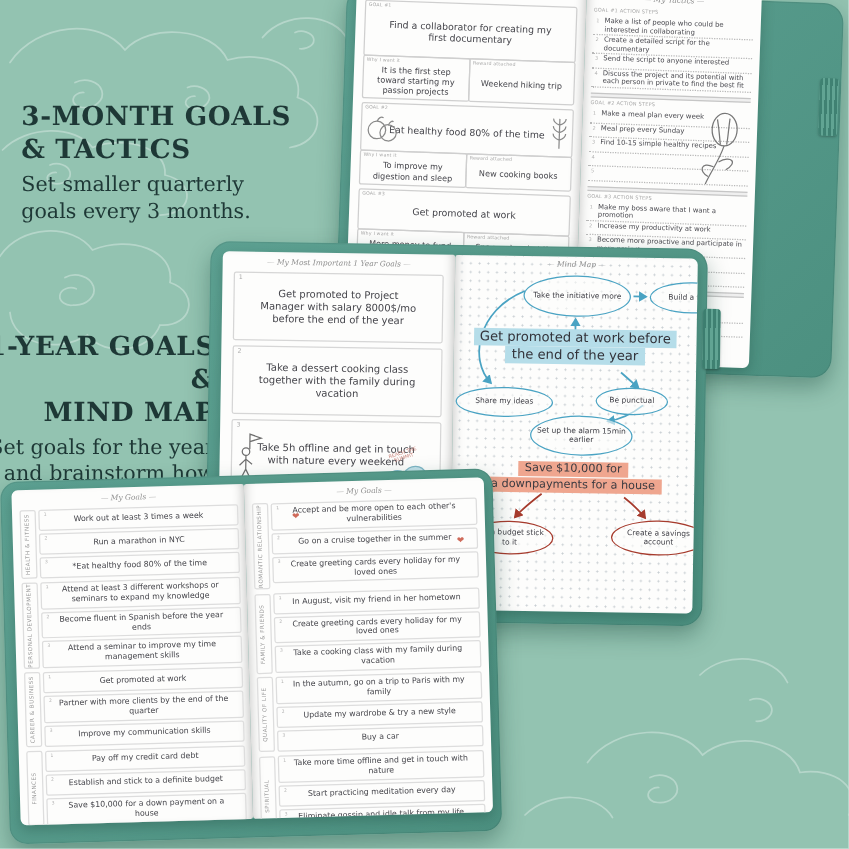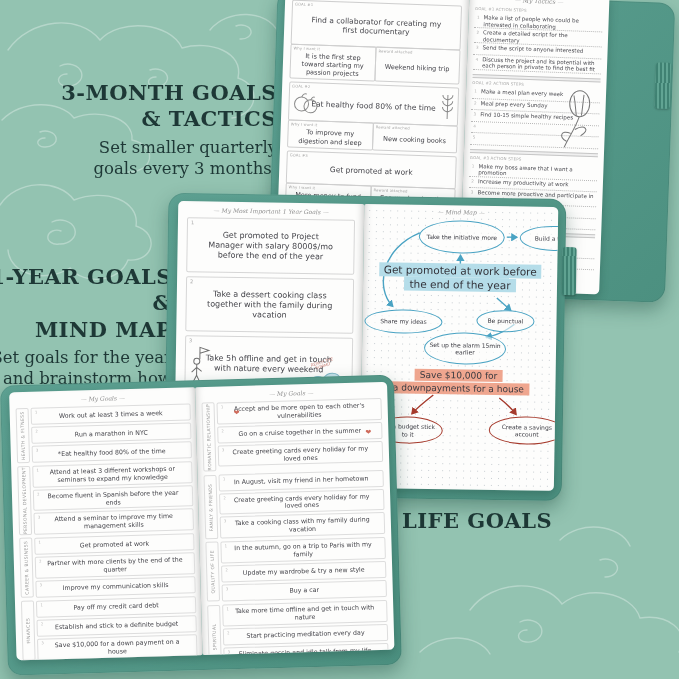--- a/index.html
+++ b/index.html
@@ -4,21 +4,21 @@
 <style>
   html,body{margin:0;padding:0;}
   #canvas{position:relative;width:679px;height:679px;overflow:hidden;
     background:#93c3b1;font-family:"DejaVu Sans",sans-serif;}
   .clouds{position:absolute;inset:0;pointer-events:none;}
 
   
   .mlabel{position:absolute;color:#1e3836;font-family:"DejaVu Serif",serif;}
   .mlabel h2{margin:0;font-size:21px;font-weight:600;letter-spacing:.5px;line-height:1.25;white-space:pre-line;}
   .mlabel p{margin:4px 0 0 0;font-size:16.5px;line-height:1.3;white-space:pre-line;}
-  #label-3m{right:402px;top:80px;text-align:right;width:260px;}
+  #label-3m{right:402px;top:80px;text-align:left;width:260px;}
   #label-1y{right:507px;top:264px;text-align:right;width:200px;}
   #label-life{left:402px;top:508px;text-align:left;width:240px;}
 
   
   .spread{position:absolute;}
   .cover{position:absolute;background:linear-gradient(135deg,#5ca violet,#4f9383);
     background:linear-gradient(135deg,#5da192,#4c9080);border-radius:16px;
     box-shadow:0 8px 18px rgba(15,60,48,.35), inset 0 0 0 1px rgba(0,0,0,.07);}
   .band{position:absolute;border-radius:3px;
     background:repeating-linear-gradient(90deg,#3f8172 0 2px,#61a493 2px 4px);
@@ -136,21 +136,20 @@
 goals every 3 months.</p>
   </div>
   <div class="mlabel" id="label-1y">
     <h2>1-YEAR GOALS &amp;
 MIND MAP</h2>
     <p>Set goals for the year
 and brainstorm how
 to achieve them.</p>
   </div>
   <div class="mlabel" id="label-life">
-    <h2>LIFE GOALS</h2>
   </div>
 
   <div class="spread" id="spread3m">
     <div class="cover"></div>
     <div class="band"></div>
     <div class="pages">
       <div class="page l">
         <div class="phead">My 3-Month Goals</div>
 
         <div class="gblock">

